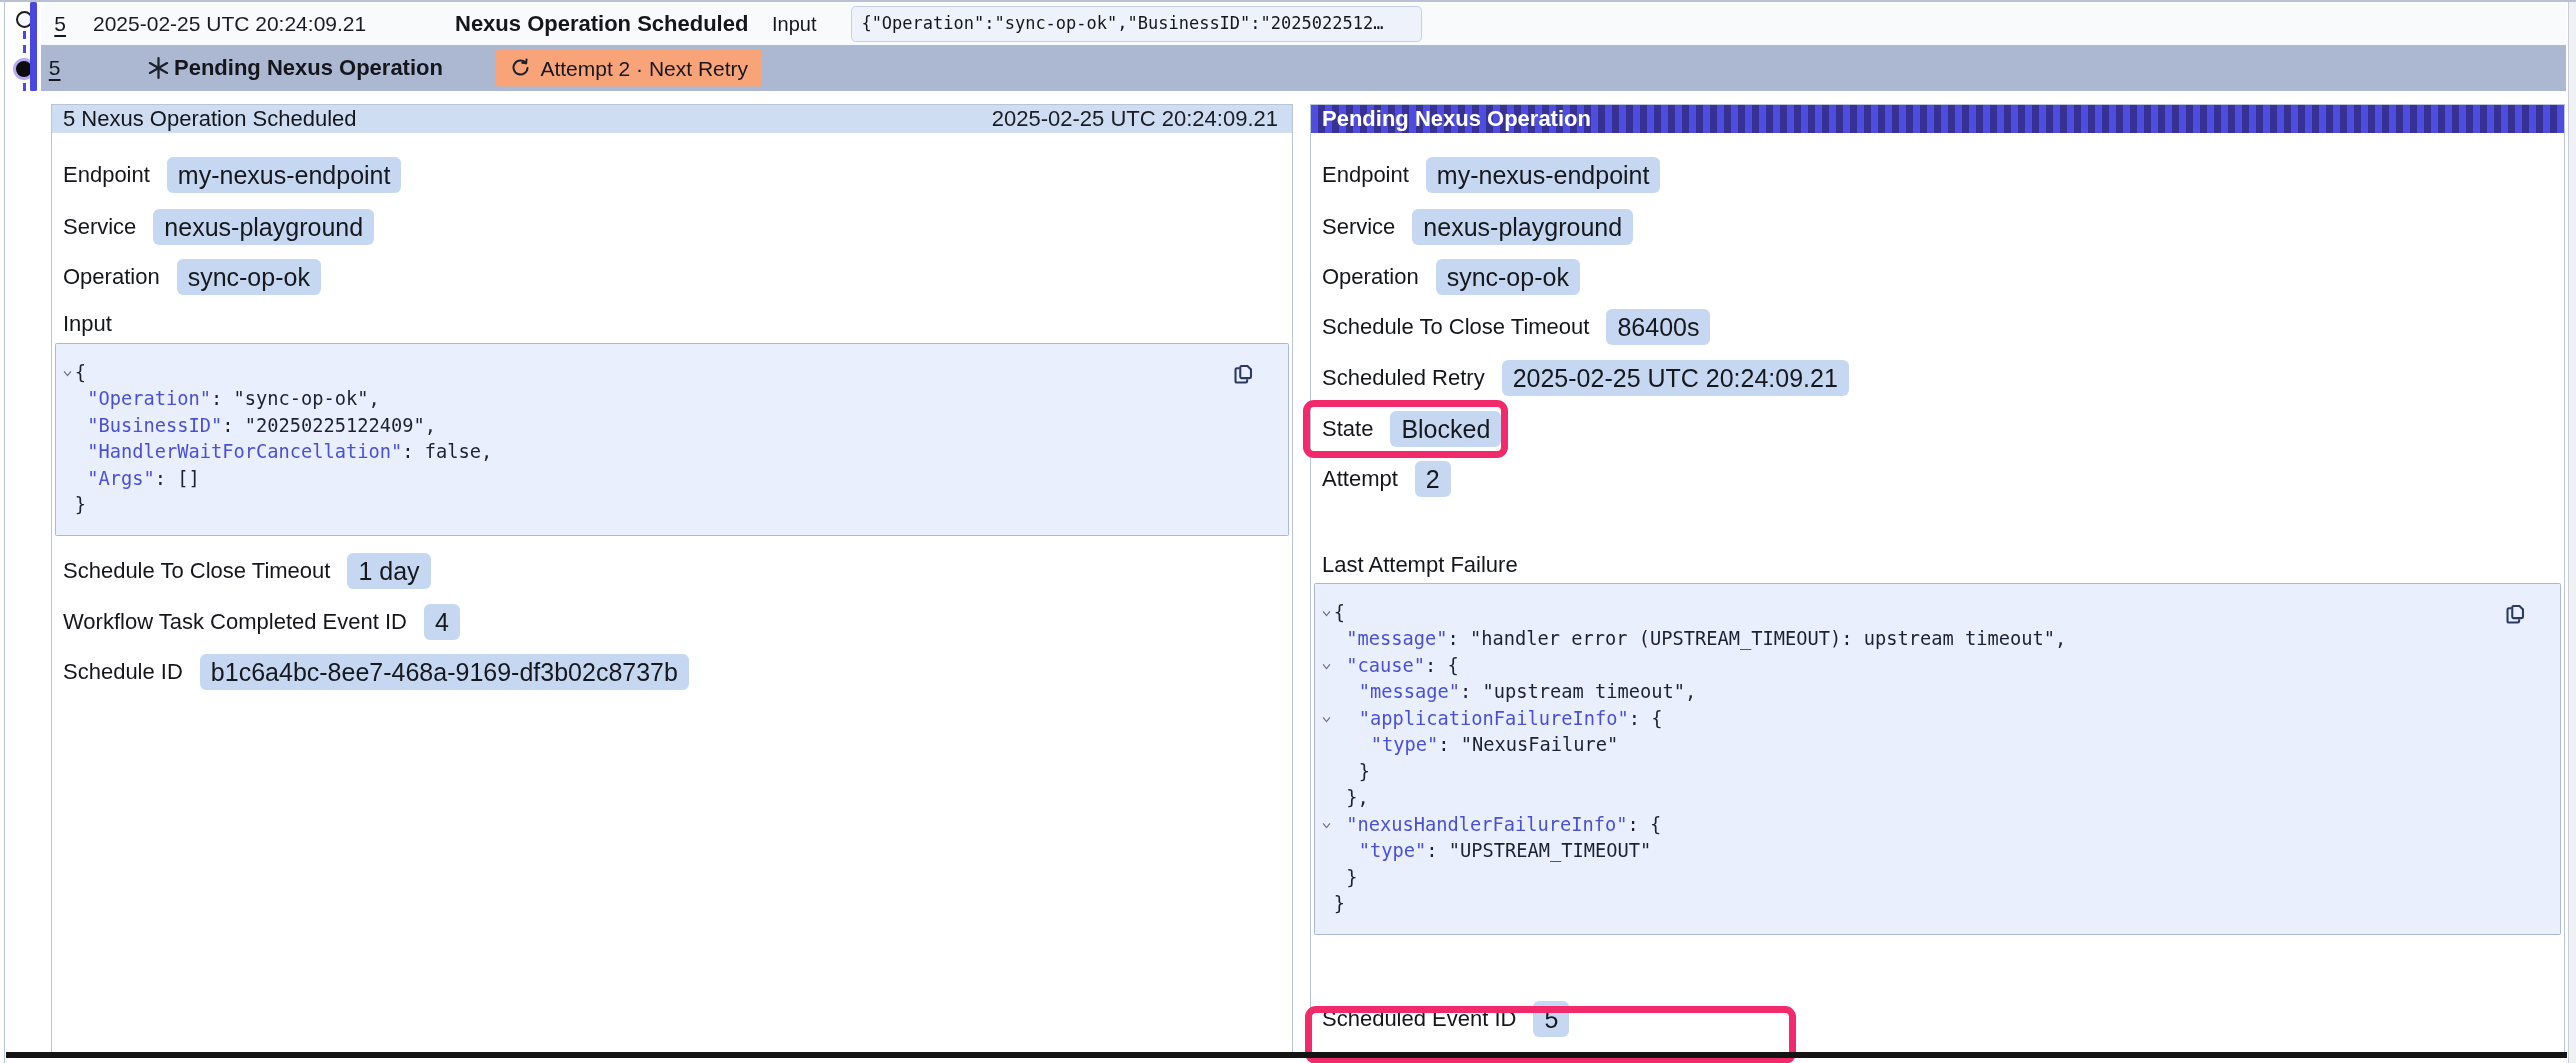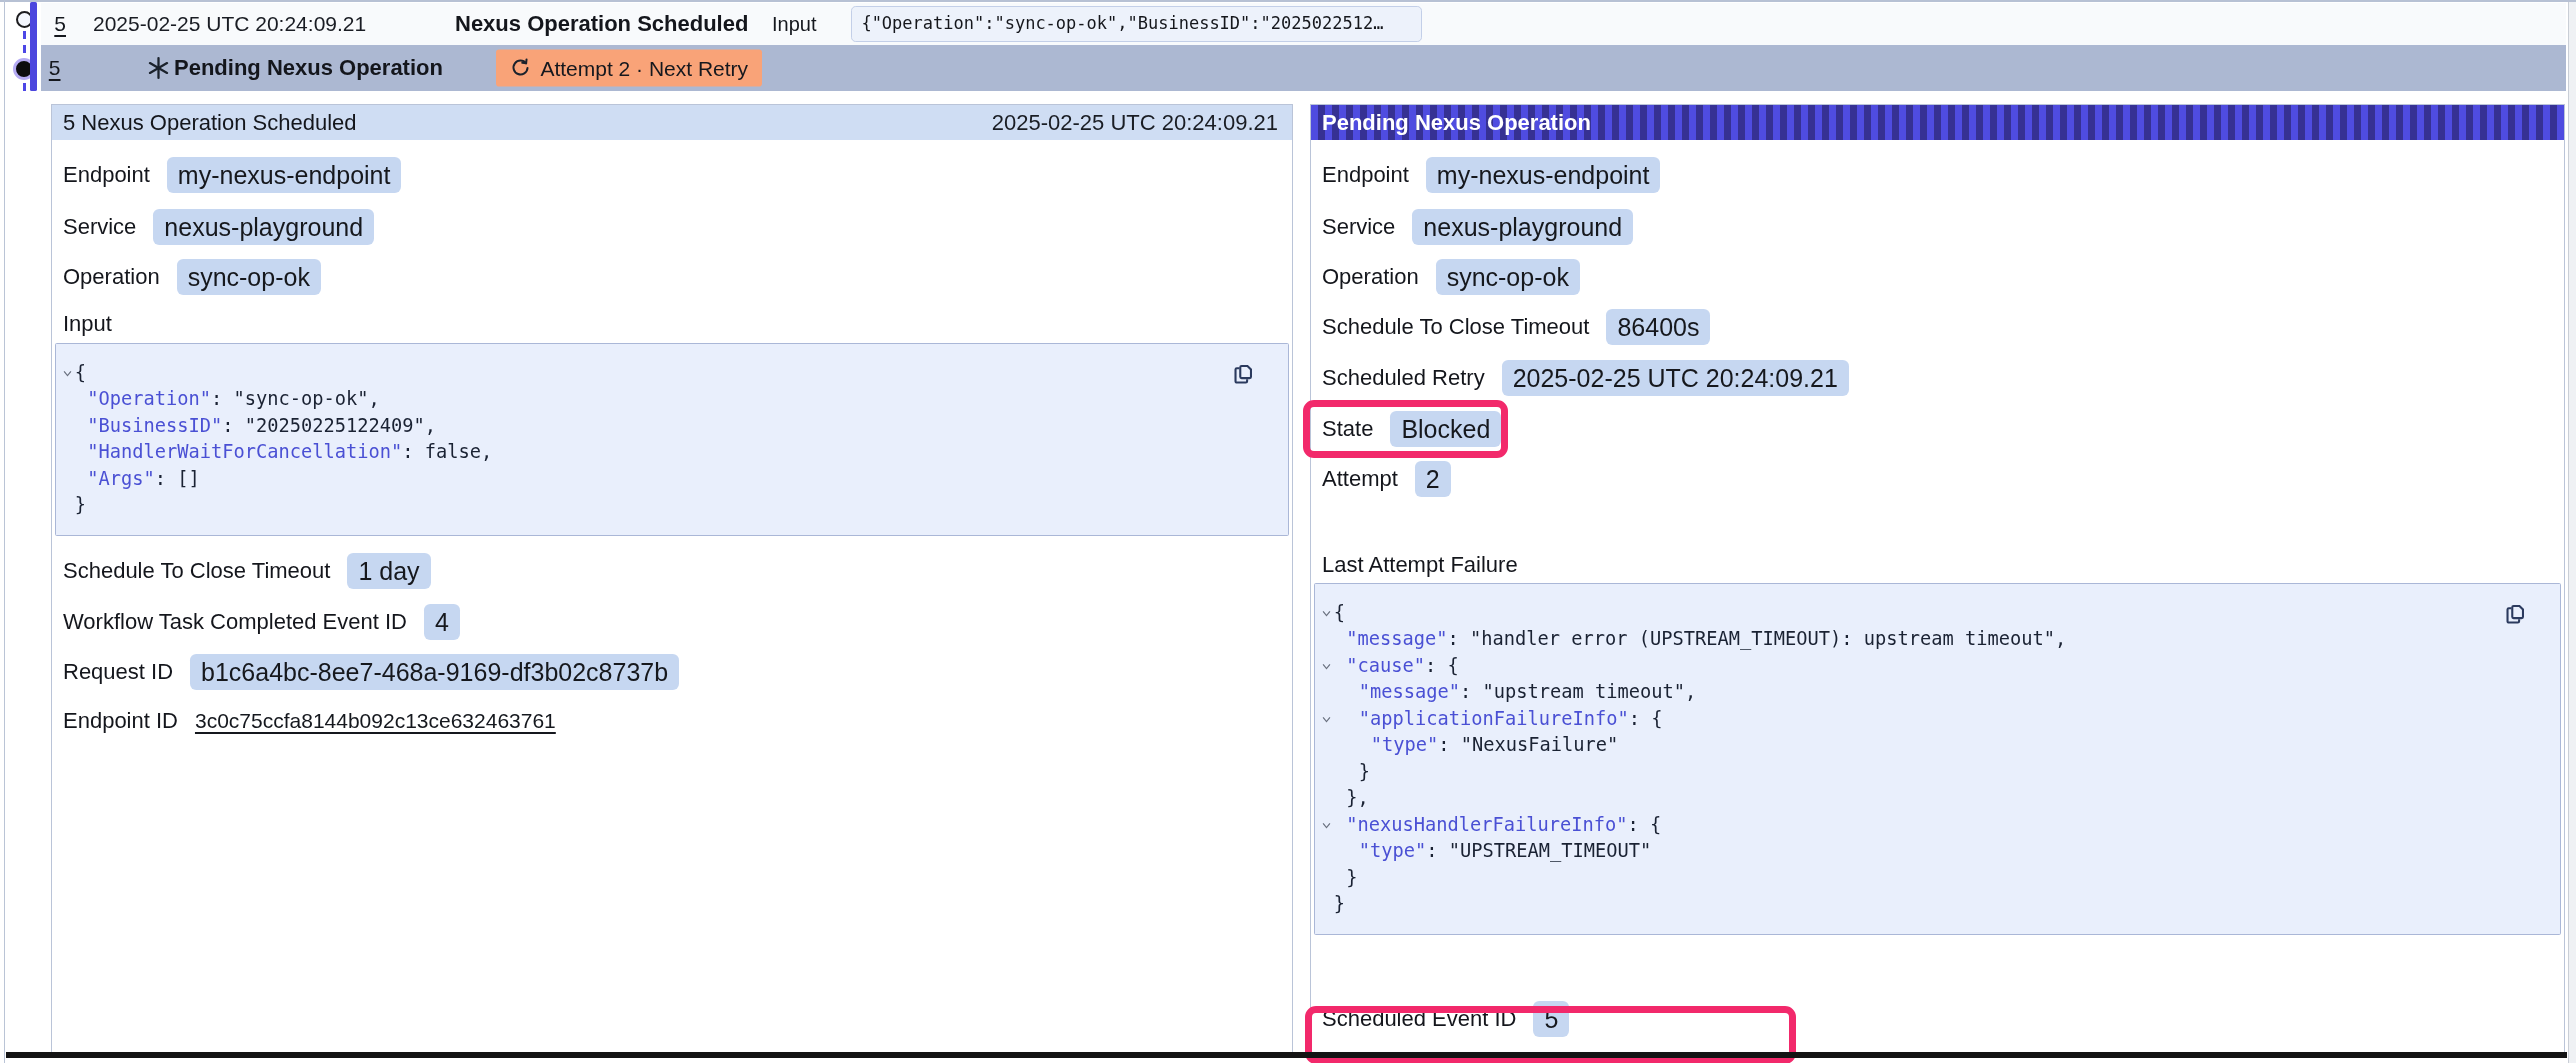--- a/index.html
+++ b/index.html
@@ -28,21 +28,21 @@
   .preview-chip{box-sizing:border-box;width:571px;height:36px;line-height:33px;background:#edf2fb;border:1.6px solid #c3cfe8;border-radius:4.7px;
       font-family:"DejaVu Sans Mono",monospace;font-size:17px;color:#15171c;padding:0 9.4px;white-space:nowrap;overflow:hidden;}
   .retry-badge{display:flex;align-items:center;gap:9.4px;height:37px;padding:0 14px;background:#f9a378;border-radius:3.1px;
       font-size:21px;color:#15181e;white-space:nowrap;}
   .icon-svg{display:block;}
 
   
   .panel{position:absolute;top:104px;height:950px;background:#ffffff;border:1.6px solid #bac4d8;box-sizing:border-box;z-index:1;}
   .panel-left{left:51px;width:1242px;}
   .panel-right{left:1310px;width:1255px;}
-  .panel-header{height:35px;display:flex;align-items:center;justify-content:space-between;padding:0 14px 0 11px;box-sizing:border-box;}
+  .panel-header{height:28px;display:flex;align-items:center;justify-content:space-between;padding:0 14px 0 11px;box-sizing:border-box;}
   .panel-left .panel-header{background:#cfddf3;}
   .ph-title{font-size:22px;font-weight:500;color:#14161c;}
   .ph-time{font-size:22px;color:#1a1d24;}
   .panel-right .panel-header{background:repeating-linear-gradient(90deg,#4f4ce0 0 7px,#363193 7px 14px);}
   .panel-right .ph-title{color:#ffffff;font-weight:600;}
 
   .field-row{position:absolute;left:11px;display:flex;align-items:center;gap:17px;height:36px;white-space:nowrap;}
   .flabel{font-size:22px;color:#14161c;}
   .chip{background:#c6d7f1;border-radius:6.2px;padding:3.9px 11px;font-size:25px;color:#16181d;}
   .section-label{position:absolute;left:11px;font-size:22px;color:#14161c;height:23.4px;line-height:23.4px;}
@@ -143,26 +143,22 @@
 
     <div class="field-row" style="top:448px;">
       <span class="flabel">Schedule To Close Timeout</span>
       <span class="chip">1 day</span>
     </div>
     <div class="field-row" style="top:499px;">
       <span class="flabel">Workflow Task Completed Event ID</span>
       <span class="chip">4</span>
     </div>
     <div class="field-row" style="top:549px;">
-      <span class="flabel">Request ID</span>
+      <span class="flabel">Schedule ID</span>
       <span class="chip">b1c6a4bc-8ee7-468a-9169-df3b02c8737b</span>
-    </div>
-    <div class="field-row" style="top:598px;">
-      <span class="flabel">Endpoint ID</span>
-      <a class="val-link">3c0c75ccfa8144b092c13ce632463761</a>
     </div>
   </div>
 
   <div class="panel panel-right">
     <div class="panel-header">
       <span class="ph-title">Pending Nexus Operation</span>
     </div>
 
     <div class="field-row" style="top:52px;">
       <span class="flabel">Endpoint</span>

